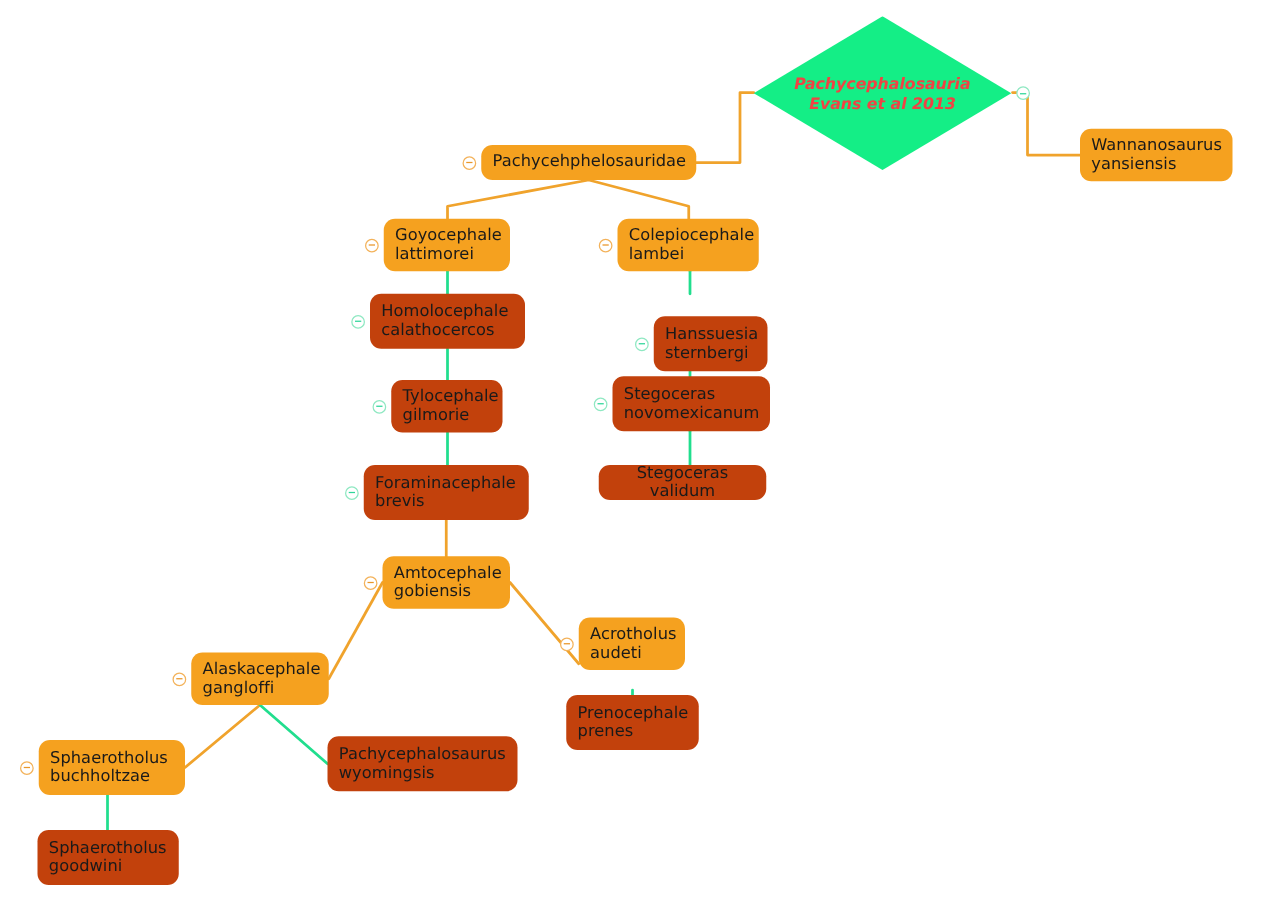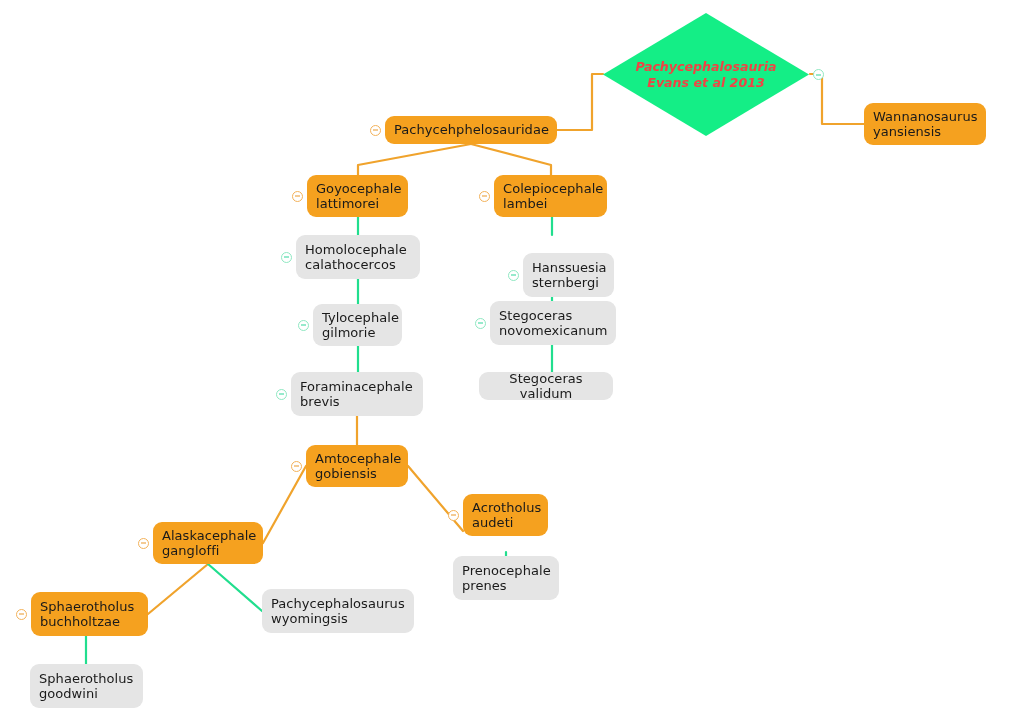--- a/index.html
+++ b/index.html
@@ -36,21 +36,21 @@
     line-height: 15.3px;
     letter-spacing: 0.05px;
     z-index: 3;
   }
   .node .label {
     display: block;
     width: 100%;
     white-space: pre-line;
   }
   .node.orange { background: #f5a11f; }
-  .node.green  { background: #e5e5e5; }
+  .node.green  { background: #c2410c; }
   .node.center {
     justify-content: center;
     text-align: center;
   }
 
   
   .diamond-wrap {
     position: absolute;
     z-index: 3;
   }

